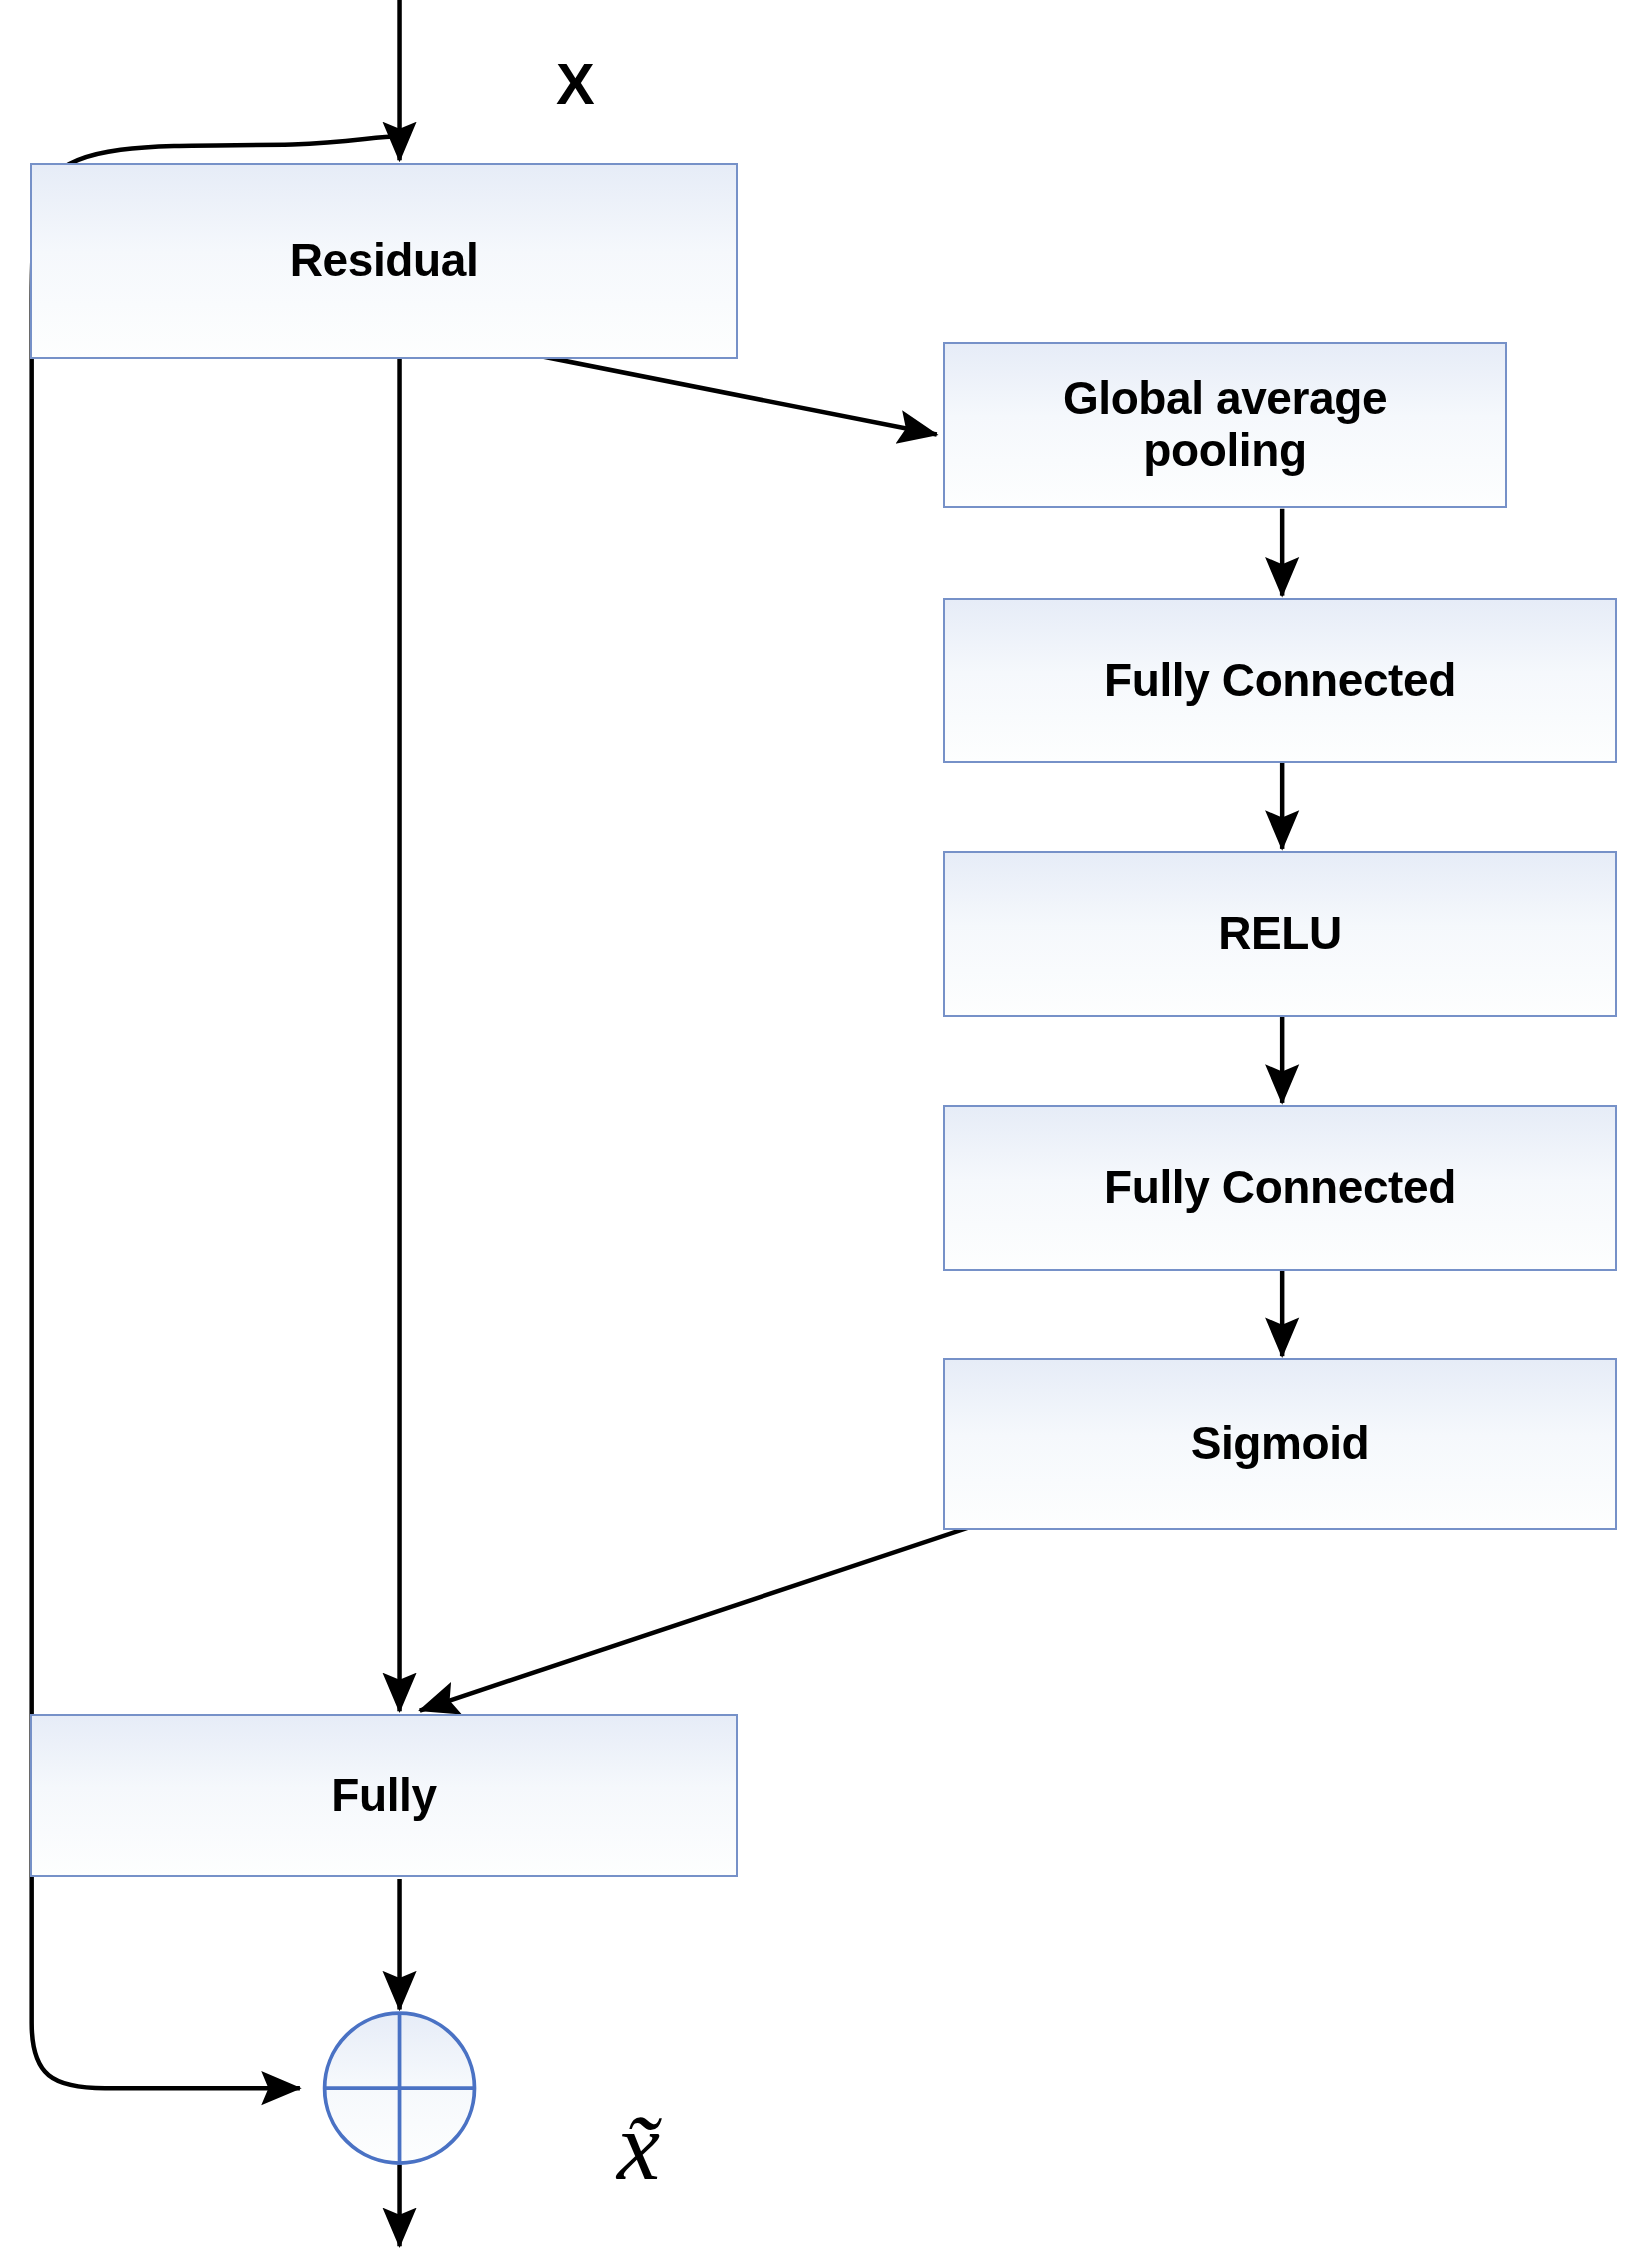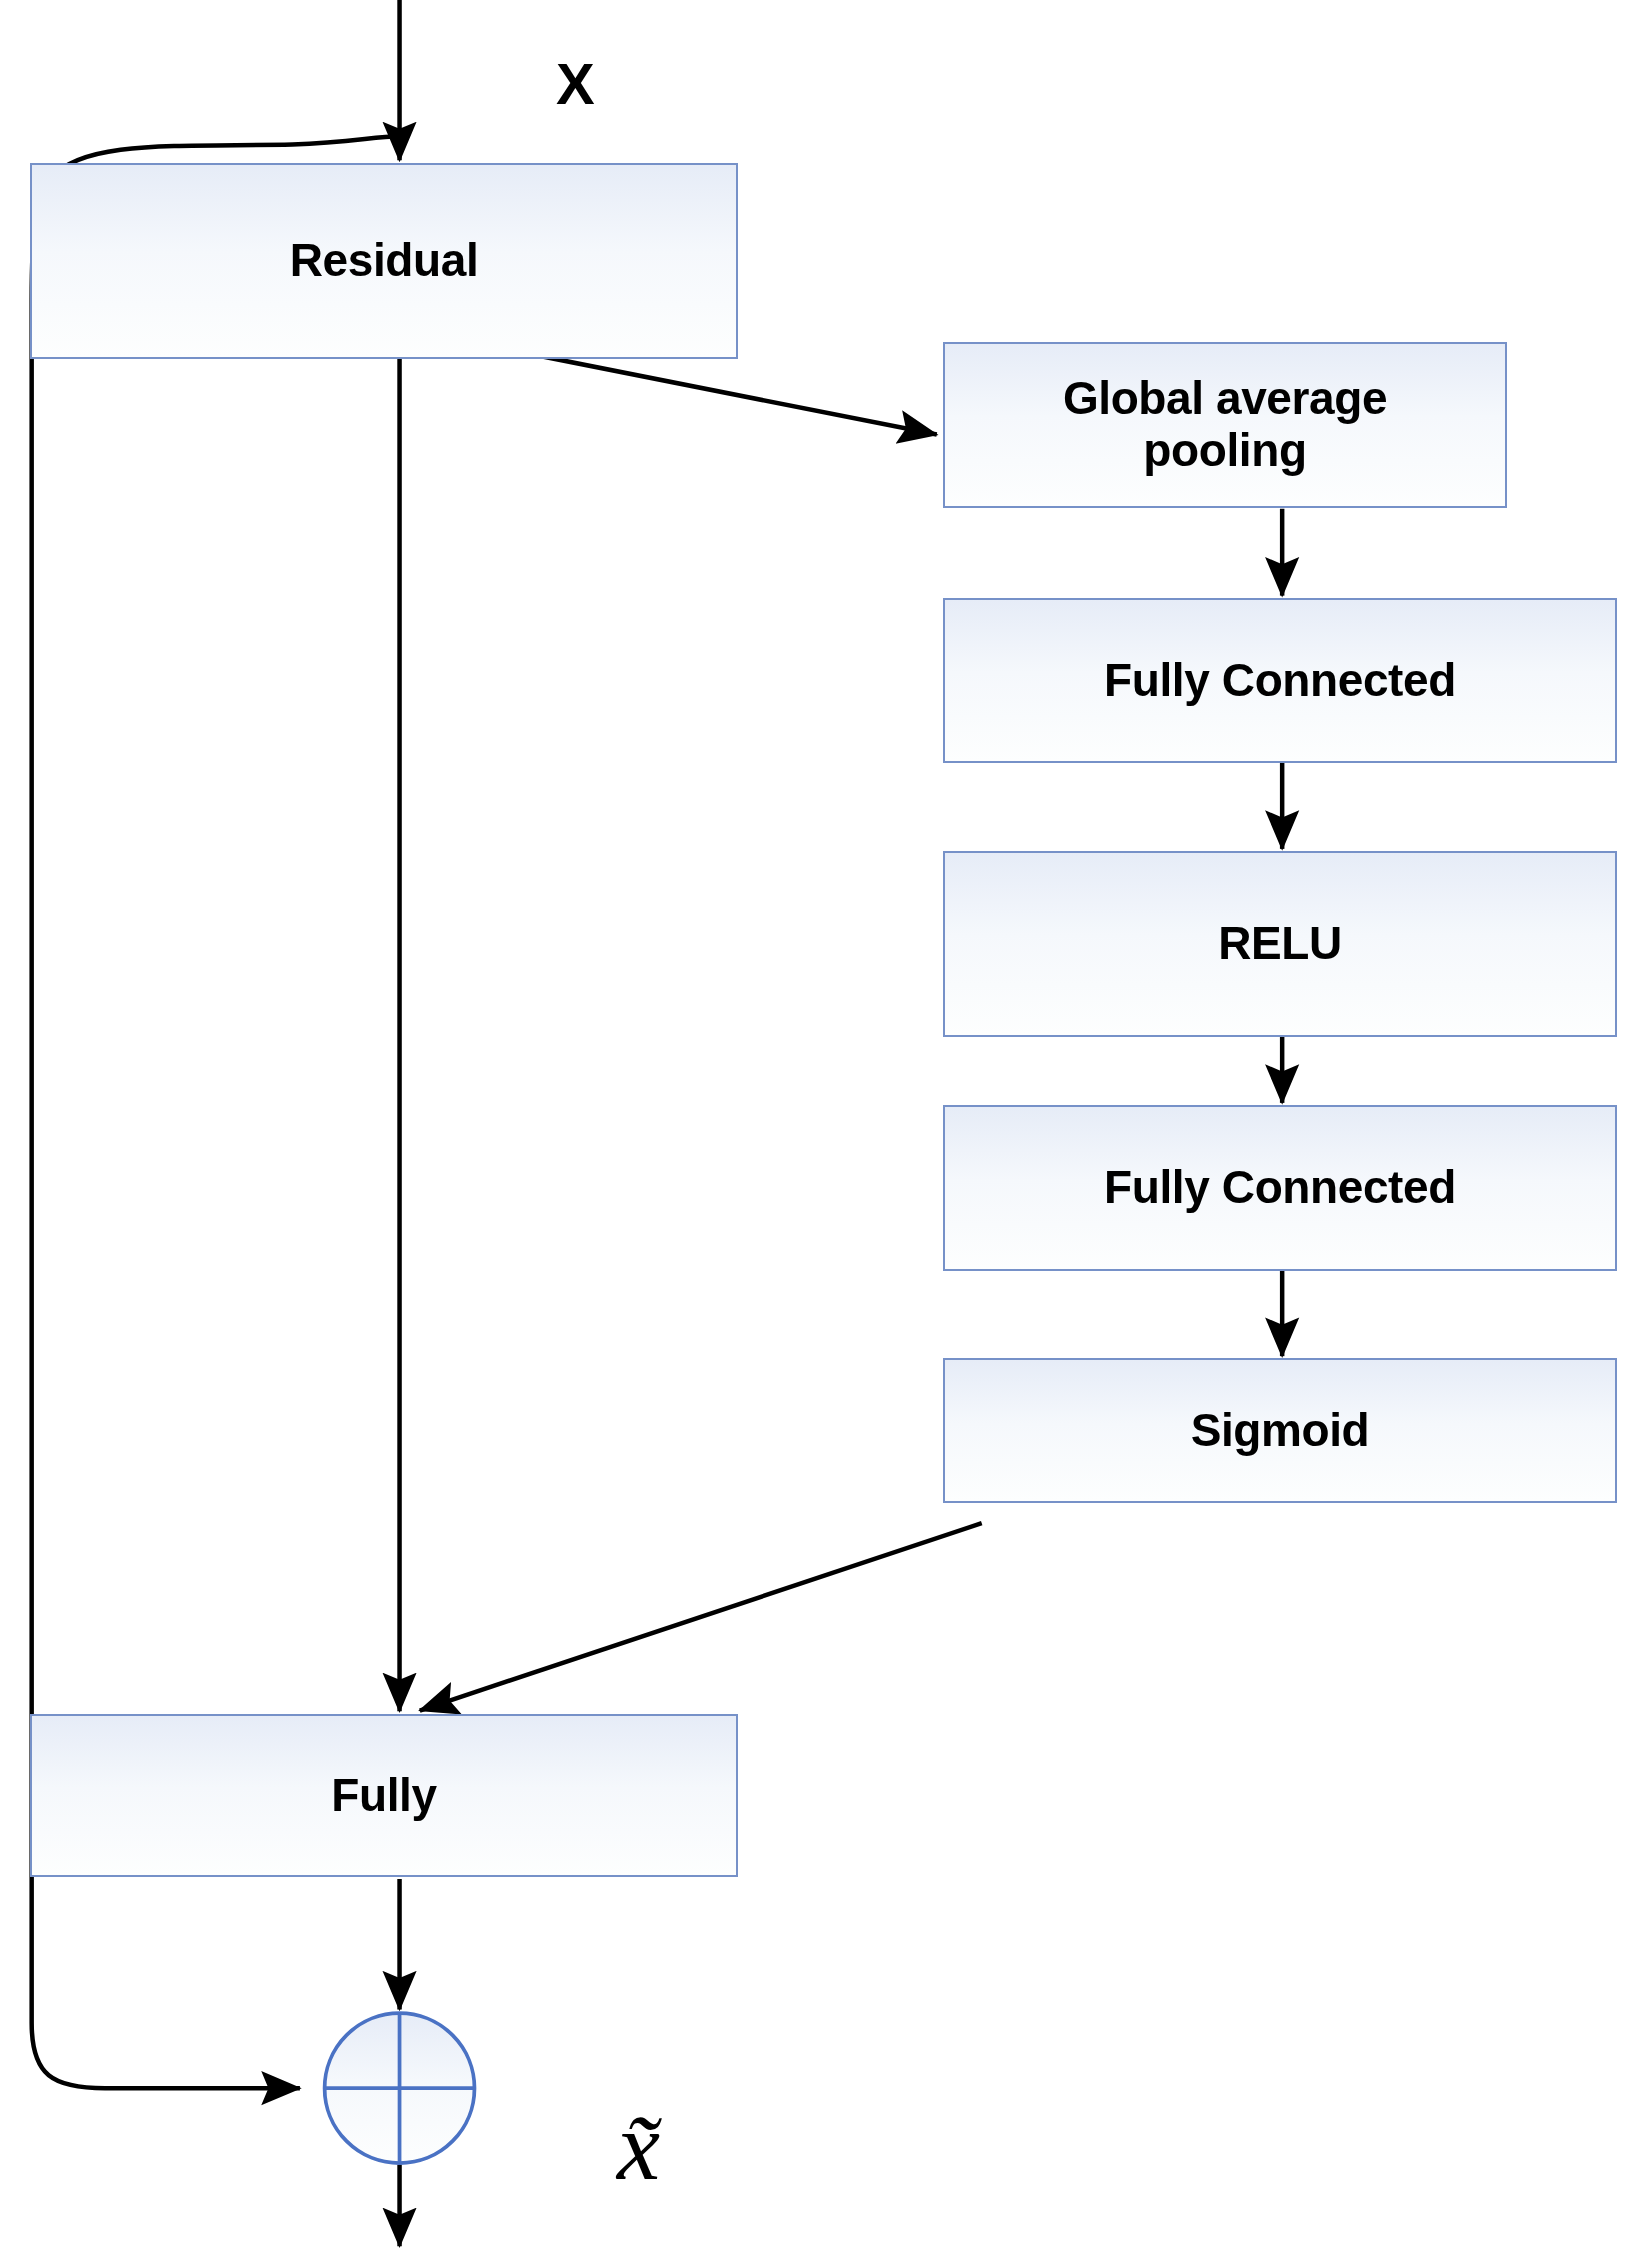--- a/index.html
+++ b/index.html
@@ -113,29 +113,29 @@
 
   <div class="node-box" style="left:943px; top:342px; width:564px; height:166px;">
     <span class="node-label">Global average
 pooling</span>
   </div>
 
   <div class="node-box" style="left:943px; top:598px; width:674px; height:165px;">
     <span class="node-label">Fully Connected</span>
   </div>
 
-  <div class="node-box" style="left:943px; top:851px; width:674px; height:186px;">
+  <div class="node-box" style="left:943px; top:851px; width:674px; height:166px;">
     <span class="node-label">RELU</span>
   </div>
 
   <div class="node-box" style="left:943px; top:1105px; width:674px; height:166px;">
     <span class="node-label">Fully Connected</span>
   </div>
 
-  <div class="node-box" style="left:943px; top:1358px; width:674px; height:145px;">
+  <div class="node-box" style="left:943px; top:1358px; width:674px; height:172px;">
     <span class="node-label">Sigmoid</span>
   </div>
 
   <div class="node-box" style="left:30px; top:1714px; width:708px; height:163px;">
     <span class="node-label">Fully</span>
   </div>
 
   <div class="free-label" style="left:556px; top:55px; font-size:58px;">X</div>
 
   <div class="free-label math" style="left:617px; top:2098px; font-size:97px;">x̃</div>

